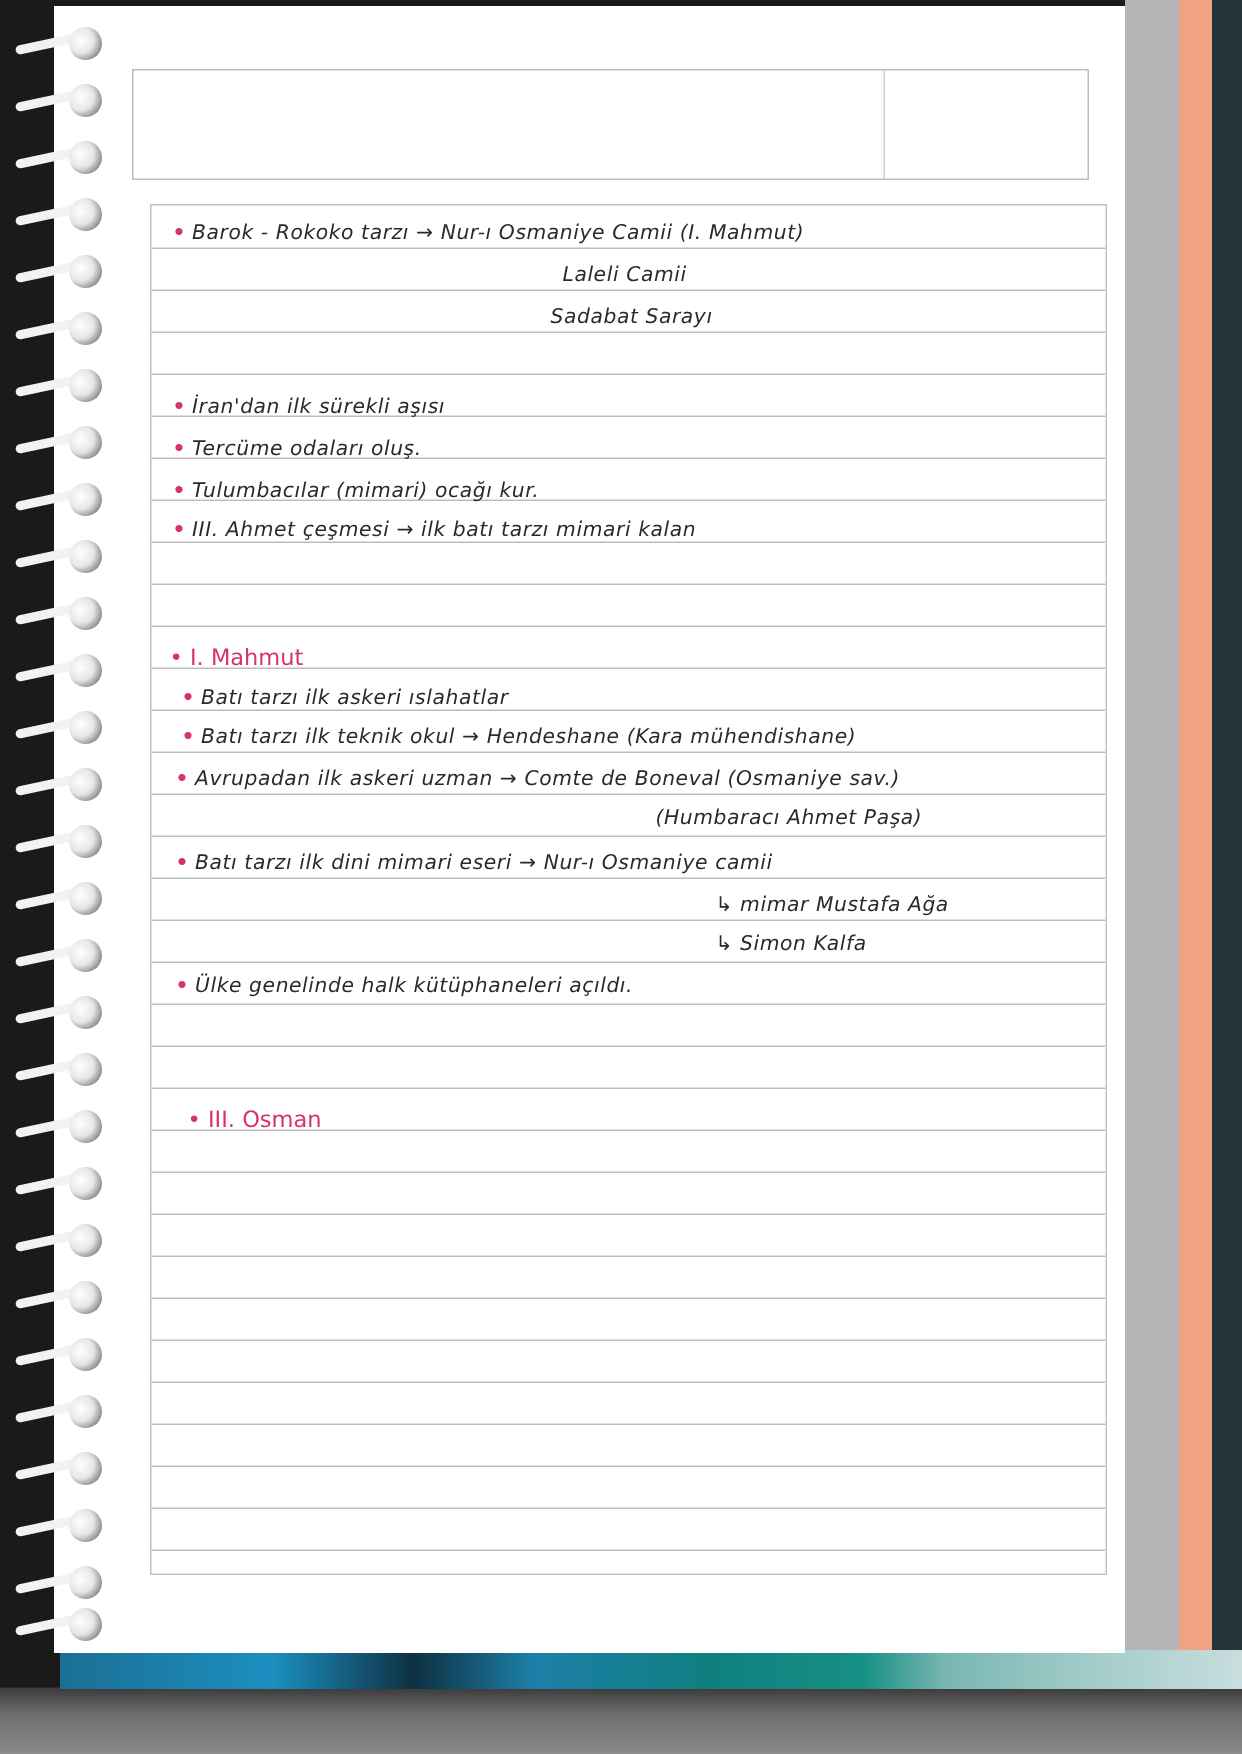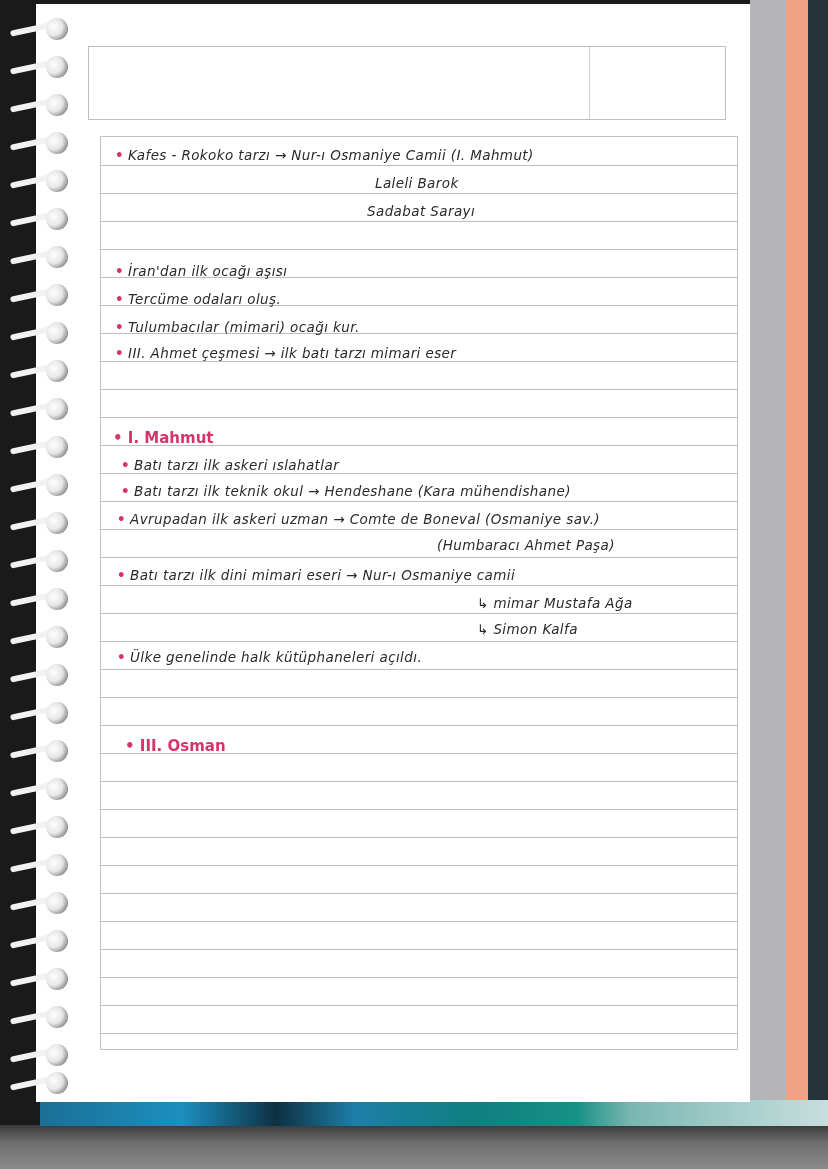--- a/index.html
+++ b/index.html
@@ -47,21 +47,21 @@
   .rule {
     position: absolute; left: 0; width: 636px; height: 1px; background: #bdbdbd;
   }
   .line {
     position: absolute; left: 0; font-family: "DejaVu Sans", sans-serif;
     font-size: 13.5px; color: #2a2a2a; white-space: nowrap; letter-spacing: 0.4px;
     font-style: italic;
   }
   .bullet { color: #d6336c; font-weight: bold; margin-right: 4px; font-style: normal; }
   .heading {
-    position: absolute; font-family: "DejaVu Sans", sans-serif; font-weight: bold;
+    position: absolute; font-family: "DejaVu Sans", sans-serif; font-weight: normal;
     font-size: 15px; color: #d6336c; white-space: nowrap;
   }
   .coil {
     position: absolute; left: 2px; width: 72px; height: 22px;
   }
   .coil .wire {
     position: absolute; left: 8px; top: 8px; width: 46px; height: 6px;
     background: #f2f2f2; border-radius: 3px; transform: rotate(-12deg);
   }
   .coil .loop {
@@ -111,28 +111,28 @@
     <div class="rule" style="top:672px"></div>
     <div class="rule" style="top:700px"></div>
     <div class="rule" style="top:728px"></div>
     <div class="rule" style="top:756px"></div>
     <div class="rule" style="top:784px"></div>
     <div class="rule" style="top:812px"></div>
     <div class="rule" style="top:840px"></div>
     <div class="rule" style="top:868px"></div>
     <div class="rule" style="top:896px"></div>
 
-    <div class="line" style="top:10px; left:14px"><span class="bullet">•</span><span>Kafes - Rokoko tarzı → Nur-ı Osmaniye Camii (I. Mahmut)</span></div>
-    <div class="line" style="top:38px; left:274px"><span>Laleli Barok</span></div>
+    <div class="line" style="top:10px; left:14px"><span class="bullet">•</span><span>Barok - Rokoko tarzı → Nur-ı Osmaniye Camii (I. Mahmut)</span></div>
+    <div class="line" style="top:38px; left:274px"><span>Laleli Camii</span></div>
     <div class="line" style="top:66px; left:266px"><span>Sadabat Sarayı</span></div>
 
-    <div class="line" style="top:126px; left:14px"><span class="bullet">•</span><span>İran'dan ilk ocağı aşısı</span></div>
+    <div class="line" style="top:126px; left:14px"><span class="bullet">•</span><span>İran'dan ilk sürekli aşısı</span></div>
     <div class="line" style="top:154px; left:14px"><span class="bullet">•</span><span>Tercüme odaları oluş.</span></div>
     <div class="line" style="top:182px; left:14px"><span class="bullet">•</span><span>Tulumbacılar (mimari) ocağı kur.</span></div>
-    <div class="line" style="top:208px; left:14px"><span class="bullet">•</span><span>III. Ahmet çeşmesi → ilk batı tarzı mimari eser</span></div>
+    <div class="line" style="top:208px; left:14px"><span class="bullet">•</span><span>III. Ahmet çeşmesi → ilk batı tarzı mimari kalan</span></div>
 
     <div class="heading" style="top:292px; left:12px"><span>• </span><span>I. Mahmut</span></div>
     <div class="line" style="top:320px; left:20px"><span class="bullet">•</span><span>Batı tarzı ilk askeri ıslahatlar</span></div>
     <div class="line" style="top:346px; left:20px"><span class="bullet">•</span><span>Batı tarzı ilk teknik okul → Hendeshane (Kara mühendishane)</span></div>
     <div class="line" style="top:374px; left:16px"><span class="bullet">•</span><span>Avrupadan ilk askeri uzman → Comte de Boneval (Osmaniye sav.)</span></div>
     <div class="line" style="top:400px; left:336px"><span>(Humbaracı Ahmet Paşa)</span></div>
     <div class="line" style="top:430px; left:16px"><span class="bullet">•</span><span>Batı tarzı ilk dini mimari eseri → Nur-ı Osmaniye camii</span></div>
     <div class="line" style="top:458px; left:376px"><span>↳ mimar Mustafa Ağa</span></div>
     <div class="line" style="top:484px; left:376px"><span>↳ Simon Kalfa</span></div>
     <div class="line" style="top:512px; left:16px"><span class="bullet">•</span><span>Ülke genelinde halk kütüphaneleri açıldı.</span></div>

